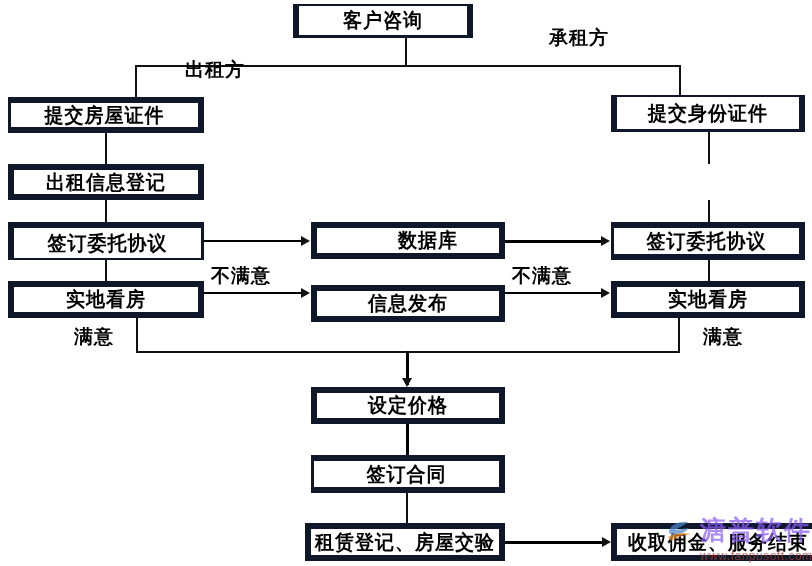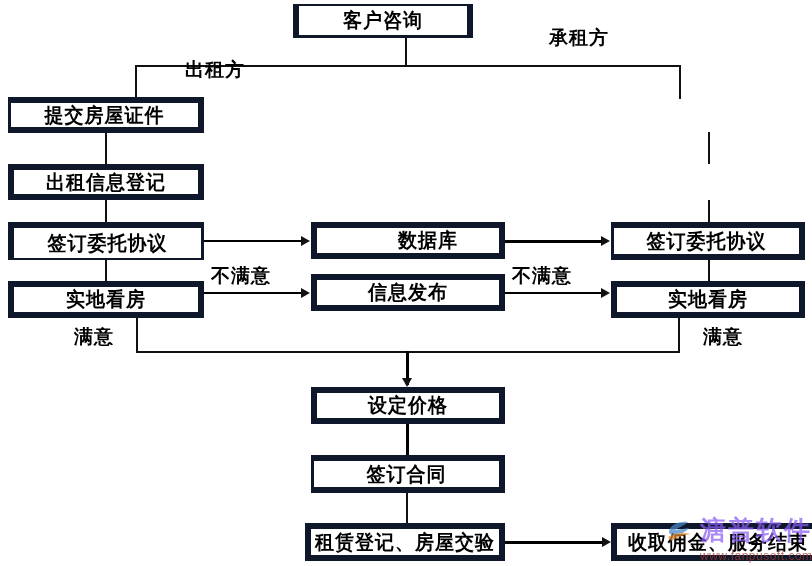--- a/index.html
+++ b/index.html
@@ -141,38 +141,41 @@
 
   <div class="box j3" style="left:8px;top:222px;width:196px;height:38px;">
     <span class="lbl">签订委托协议</span>
   </div>
   <div class="ln lnv" style="left:105px;top:260px;height:22px;"></div>
 
   <div class="box" style="left:8px;top:281px;width:196px;height:37px;">
     <span class="lbl">实地看房</span>
   </div>
 
+  <div class="box j1" style="left:611px;top:95px;width:194px;height:37px;">
+    <span class="lbl">提交身份证件</span>
+  </div>
   <div class="ln lnv" style="left:708px;top:132px;height:32px;"></div>
 
   <div class="ln lnv" style="left:708px;top:200px;height:22px;"></div>
 
   <div class="box j2" style="left:611px;top:222px;width:194px;height:38px;">
     <span class="lbl">签订委托协议</span>
   </div>
   <div class="ln lnv" style="left:708px;top:260px;height:21px;"></div>
 
   <div class="box" style="left:611px;top:281px;width:194px;height:37px;">
     <span class="lbl">实地看房</span>
   </div>
 
   <div class="box" style="left:311px;top:222px;width:194px;height:37px;padding-left:40px;">
     <span class="lbl">数据库</span>
   </div>
 
-  <div class="box" style="left:311px;top:274px;width:194px;height:37px;">
+  <div class="box" style="left:311px;top:285px;width:194px;height:37px;">
     <span class="lbl">信息发布</span>
   </div>
 
   <div class="ln lnh thick" style="left:204px;top:240px;width:99px;height:2px;"></div>
   <div class="arrow-r" style="left:301px;top:236px;"></div>
 
   <div class="ln lnh thick" style="left:505px;top:240px;width:98px;height:3px;"></div>
   <div class="arrow-r" style="left:601px;top:236px;"></div>
 
   <div class="ln lnh thick" style="left:204px;top:292px;width:99px;height:2px;"></div>

